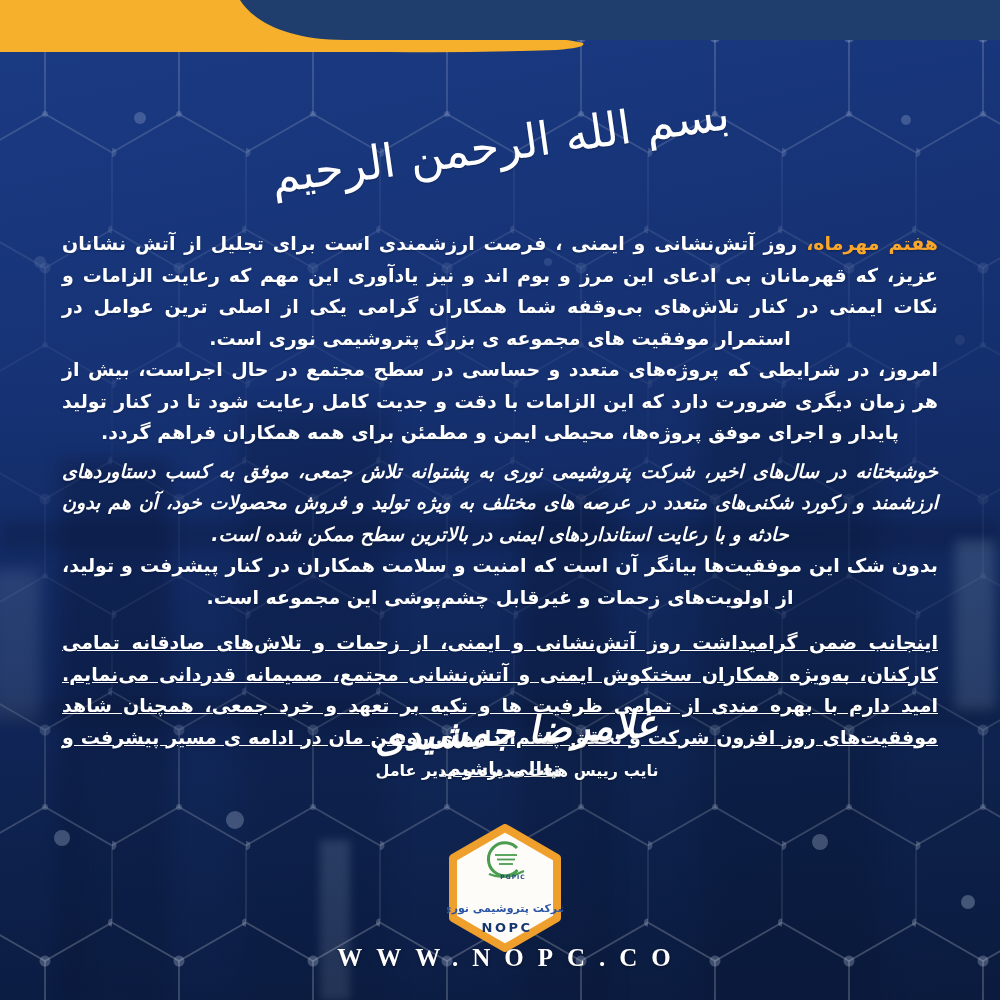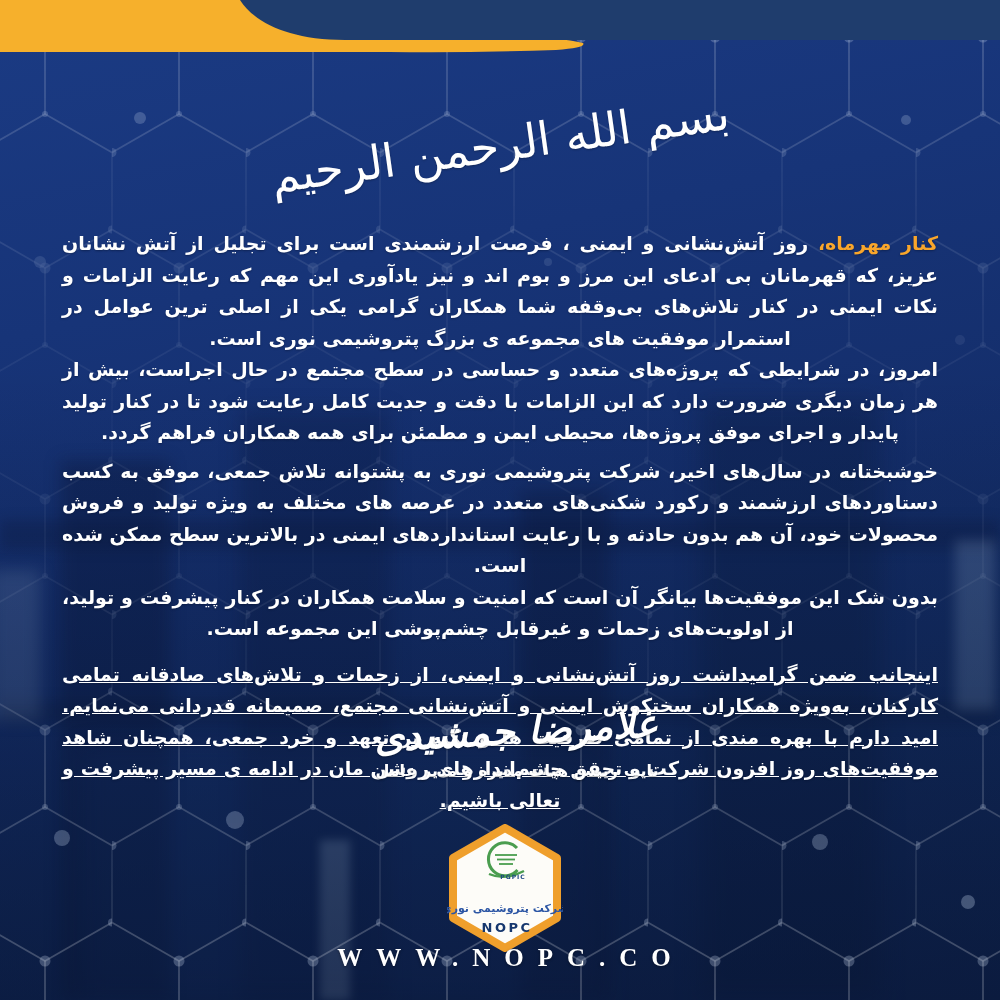--- a/index.html
+++ b/index.html
@@ -28,21 +28,21 @@
     text-shadow:0 1px 2px rgba(0,0,0,.25);
   }
   
   .message{
     position:absolute;right:62px;left:62px;top:228px;z-index:4;
     direction:rtl;color:#ffffff;font-size:19px;font-weight:700;line-height:31.5px;
     text-align:justify;text-align-last:center;-moz-text-align-last:center;
     text-shadow:0 1px 2px rgba(5,15,40,.4);
   }
   .message p{margin:0;}
-  .message p.gap-sm{margin-top:7px;}
+  .message p.gap-sm{margin-top:7px;font-style:italic;}
   .message p.gap-md{margin-top:14px;text-decoration:underline;}
   .hl{color:#f9a62b;}
   
   .sig{position:absolute;left:0;top:708px;width:1000px;z-index:4;text-align:center;color:#fff;}
   .sig-name{font-family:"DejaVu Serif",serif;font-style:italic;font-weight:700;font-size:38px;
     transform:rotate(-3deg);display:inline-block;margin-left:30px;text-shadow:0 1px 2px rgba(0,0,0,.3);}
   .sig-title{margin-top:8px;font-size:16px;font-weight:700;direction:rtl;letter-spacing:0;
     padding-left:0;margin-left:34px;text-shadow:0 1px 2px rgba(0,0,0,.35);}
   
   .logo{position:absolute;left:447px;top:824px;z-index:5;}
@@ -103,21 +103,21 @@
   </svg>
 
   <svg class="ribbon" width="1000" height="58" xmlns="http://www.w3.org/2000/svg">
     <path fill="#f6b02c" d="M0,0 H330 Q355,34 410,36 L500,37 Q560,37 583,43 Q587,48 556,50 Q470,53 390,52 L0,52 Z"></path>
     <path fill="#1f3d6d" d="M240,0 H1000 V40 H345 C288,40 254,22 240,0 Z"></path>
   </svg>
 
   <div class="bismillah">بسم الله الرحمن الرحیم</div>
 
   <div class="message">
-    <p><span class="hl">کنار مهرماه،</span><span> روز آتش‌نشانی و ایمنی ، فرصت ارزشمندی است برای تجلیل از آتش نشانان عزیز، که قهرمانان بی ادعای این مرز و بوم اند و نیز یادآوری این مهم که رعایت الزامات و نکات ایمنی در کنار تلاش‌های بی‌وقفه شما همکاران گرامی یکی از اصلی ترین عوامل در استمرار موفقیت های مجموعه ی بزرگ پتروشیمی نوری است.</span></p>
+    <p><span class="hl">هفتم مهرماه،</span><span> روز آتش‌نشانی و ایمنی ، فرصت ارزشمندی است برای تجلیل از آتش نشانان عزیز، که قهرمانان بی ادعای این مرز و بوم اند و نیز یادآوری این مهم که رعایت الزامات و نکات ایمنی در کنار تلاش‌های بی‌وقفه شما همکاران گرامی یکی از اصلی ترین عوامل در استمرار موفقیت های مجموعه ی بزرگ پتروشیمی نوری است.</span></p>
     <p><span>امروز، در شرایطی که پروژه‌های متعدد و حساسی در سطح مجتمع در حال اجراست، بیش از هر زمان دیگری ضرورت دارد که این الزامات با دقت و جدیت کامل رعایت شود تا در کنار تولید پایدار و اجرای موفق پروژه‌ها، محیطی ایمن و مطمئن برای همه همکاران فراهم گردد.</span></p>
     <p class="gap-sm"><span>خوشبختانه در سال‌های اخیر، شرکت پتروشیمی نوری به پشتوانه تلاش جمعی، موفق به کسب دستاوردهای ارزشمند و رکورد شکنی‌های متعدد در عرصه های مختلف به ویژه تولید و فروش محصولات خود، آن هم بدون حادثه و با رعایت استانداردهای ایمنی در بالاترین سطح ممکن شده است.</span></p>
     <p><span>بدون شک این موفقیت‌ها بیانگر آن است که امنیت و سلامت همکاران در کنار پیشرفت و تولید، از اولویت‌های زحمات و غیرقابل چشم‌پوشی این مجموعه است.</span></p>
     <p class="gap-md"><span>اینجانب ضمن گرامیداشت روز آتش‌نشانی و ایمنی، از زحمات و تلاش‌های صادقانه تمامی کارکنان، به‌ویژه همکاران سختکوش ایمنی و آتش‌نشانی مجتمع، صمیمانه قدردانی می‌نمایم. امید دارم با بهره مندی از تمامی ظرفیت ها و تکیه بر تعهد و خرد جمعی، همچنان شاهد موفقیت‌های روز افزون شرکت و تحقق چشم‌اندازهای روشن مان در ادامه ی مسیر پیشرفت و تعالی باشیم.</span></p>
   </div>
 
   <div class="sig">
     <div><span class="sig-name">غلامرضا جمشیدی</span></div>
     <div class="sig-title">نایب رییس هیات مدیره و مدیر عامل</div>
   </div>

